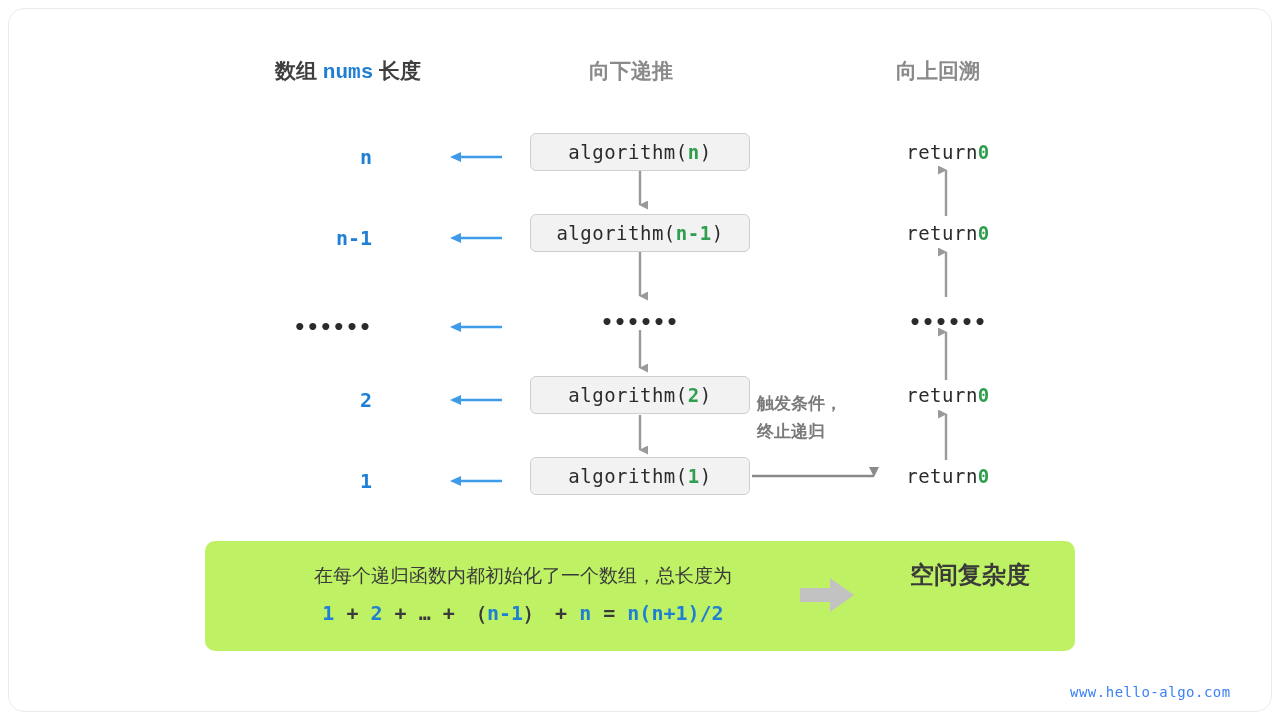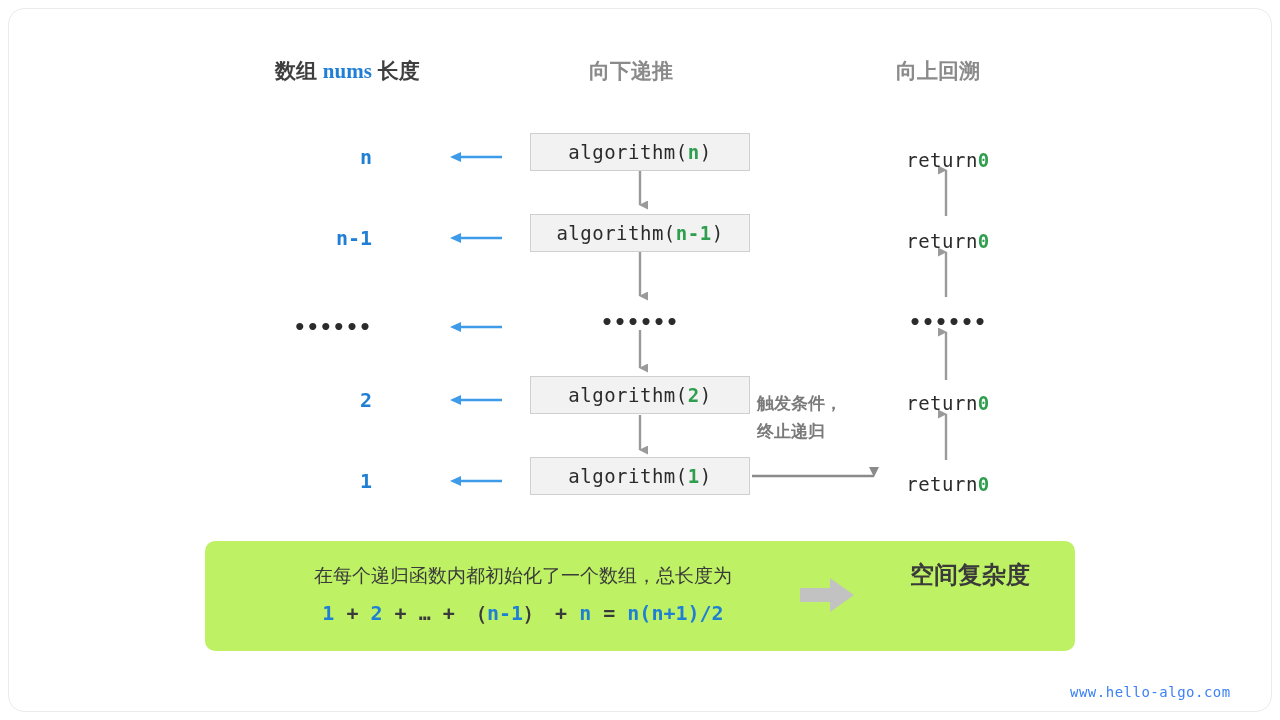--- a/index.html
+++ b/index.html
@@ -38,21 +38,21 @@
     font-weight: bold;
     font-size: 21px;
     white-space: nowrap;
   }
   #hdr-left {
     left: 275px;
     top: 57px;
     color: #3f3f3f;
   }
   #hdr-left .mono-blue {
-    font-family: Liberation Serif, serif;
+    font-family: Liberation Mono, monospace;
     color: #1f7fd4;
     font-weight: bold;
   }
   #hdr-down {
     left: 589px;
     top: 57px;
     color: #8a8a8a;
   }
   #hdr-up {
     left: 896px;
@@ -97,21 +97,21 @@
 
   
   .call-box {
     position: absolute;
     left: 530px;
     top: 0px;
     width: 220px;
     height: 38px;
     background: #f2f2f2;
     border: 1px solid #cfcfcf;
-    border-radius: 0;
+    border-radius: 6px;
     box-sizing: border-box;
     display: flex;
     align-items: center;
     justify-content: center;
     font-family: "DejaVu Sans Mono", "Liberation Mono", monospace;
     font-size: 19px;
     color: #2b2b2b;
     letter-spacing: 0.5px;
   }
   .call-box .arg {
@@ -131,21 +131,21 @@
     font-weight: bold;
     font-size: 20px;
     color: #2b2b2b;
     letter-spacing: 1px;
   }
 
   
   .ret-label {
     position: absolute;
     left: 868px;
-    top: 8px;
+    top: 0px;
     width: 160px;
     height: 38px;
     display: flex;
     align-items: center;
     justify-content: center;
     font-family: "DejaVu Sans Mono", "Liberation Mono", monospace;
     font-size: 19px;
     color: #2b2b2b;
     letter-spacing: 0.5px;
   }

